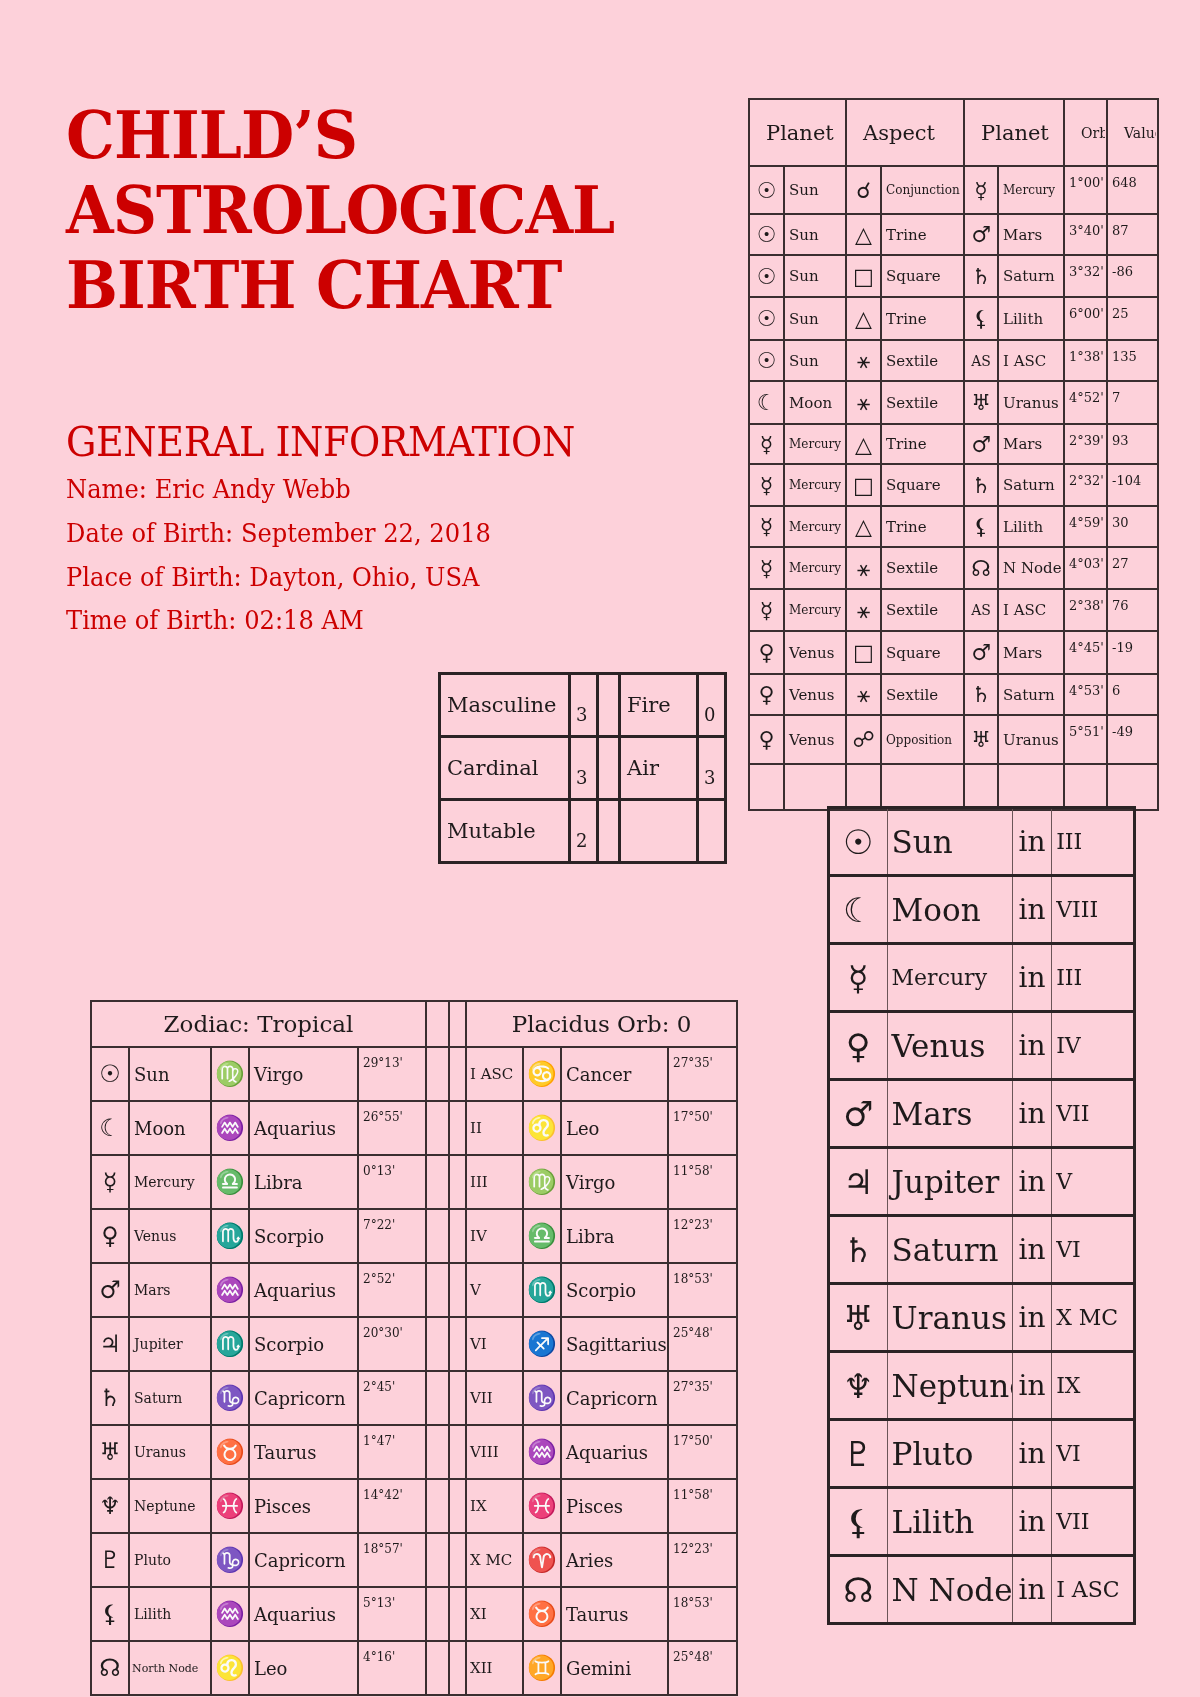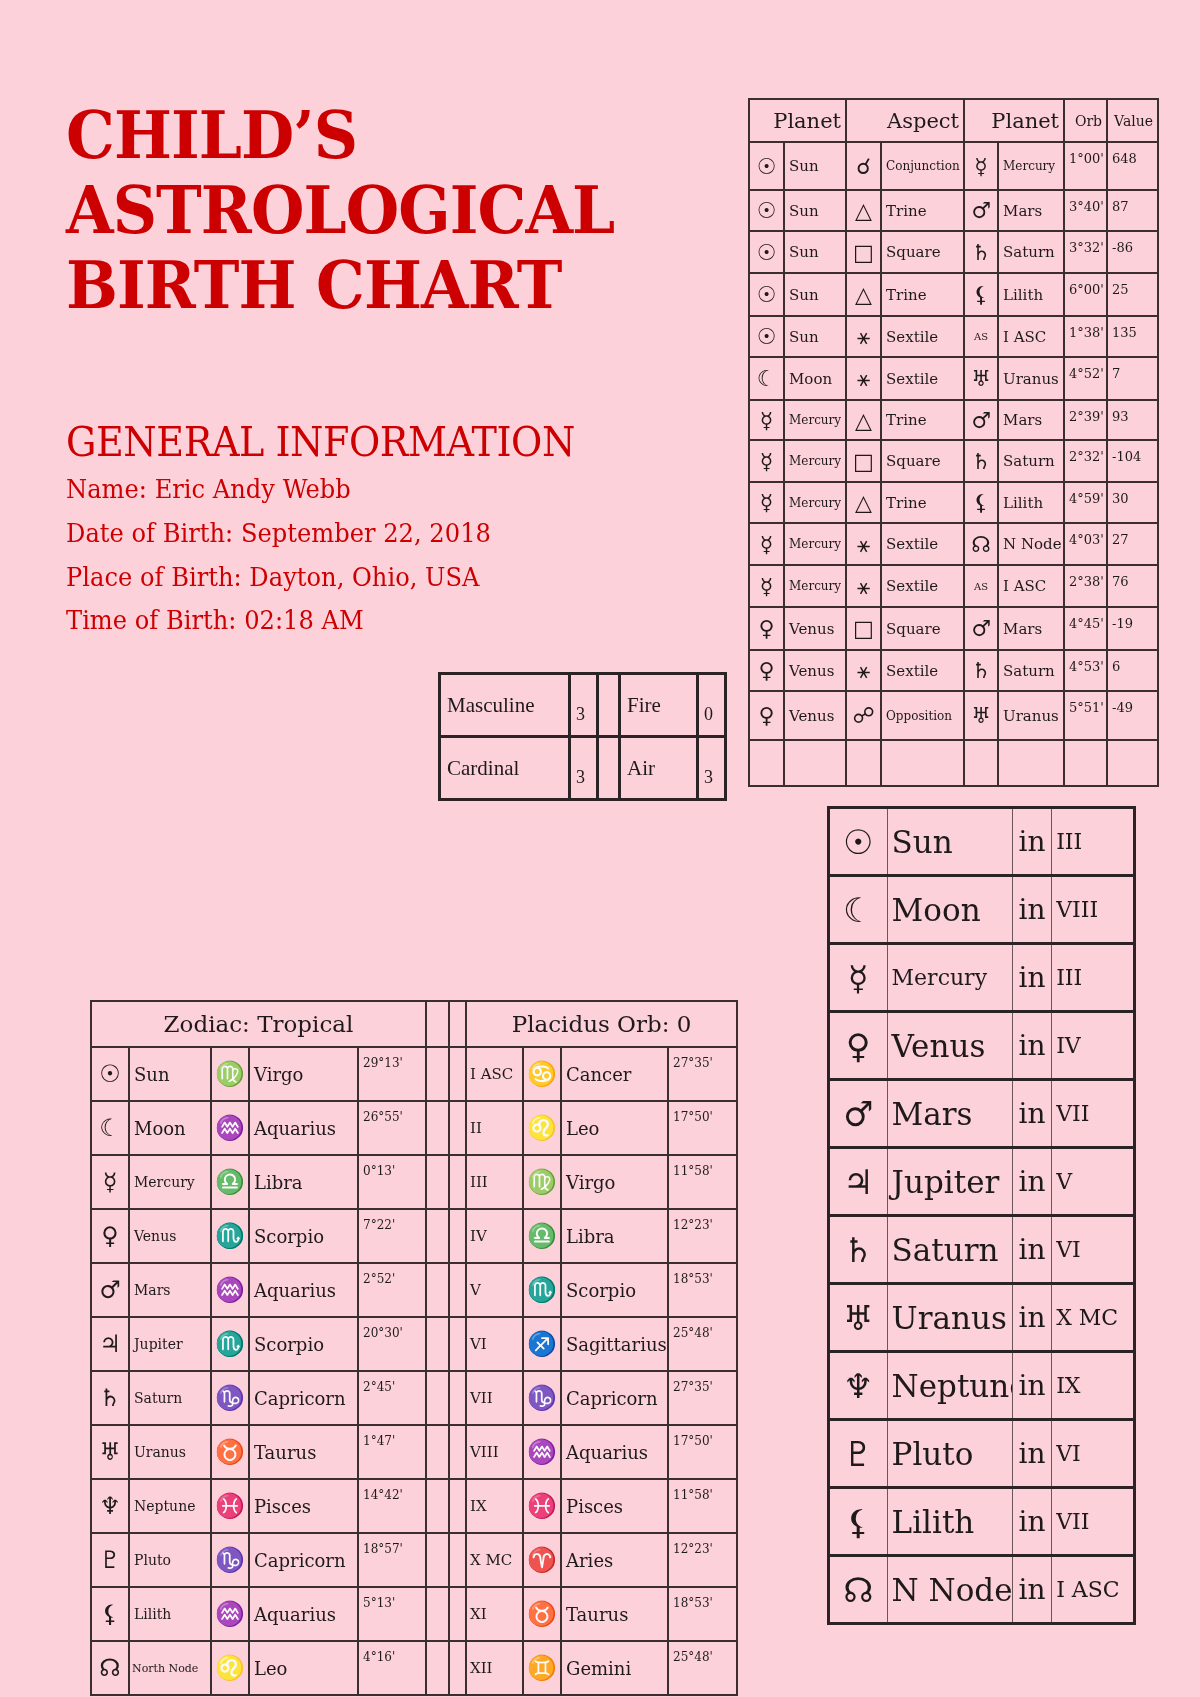--- a/index.html
+++ b/index.html
@@ -40,30 +40,30 @@
   }
   table { border-collapse: collapse; table-layout: fixed; }
   td, th {
     border: 2px solid #3a2e30;
     padding: 0 4px;
     overflow: hidden; white-space: nowrap;
     font-weight: normal;
   }
   
   #aspects { position: absolute; left: 748px; top: 98px; width: 409px; }
-  #aspects th { font-size: 21px; height: 33px; text-align: right; padding: 4px; border-radius: 13px; }
+  #aspects th { font-size: 21px; height: 33px; text-align: left; padding: 16px; border-radius: 13px; }
   #aspects th.small { font-size: 14px; }
   #aspects td { font-size: 15px; vertical-align: middle; }
   #aspects td.sym { text-align: center; font-size: 22px; padding: 0; }
   #aspects td.tiny { font-size: 12px; }
   #aspects td.num { font-size: 13px; vertical-align: top; padding-top: 8px; margin-left: 13px; }
-  #aspects td.as { font-size: 10px; text-align: center; padding: 0; }
+  #aspects td.as { font-size: 14px; text-align: center; padding: 0; }
 
   
-  #elements { position: absolute; left: 438px; top: 672px; width: 263px; border: 3px solid #737373; font-family: Liberation Serif, serif; }
+  #elements { position: absolute; left: 438px; top: 672px; width: 263px; border: 3px solid #737373; }
   #elements td { border: 3px solid #2b2325; font-size: 21px; height: 50px; padding: 0 6px; }
   #elements td.n { font-size: 18px; padding: 0 2px 0 5px; vertical-align: bottom; padding-bottom: 10px;}
 
   
   #houses { position: absolute; left: 827px; top: 806px; width: 309px; border: 3px solid #2b2325; }
   #houses td { border-top: 3px solid #2b2325; border-bottom: 3px solid #2b2325; border-left: 1.5px solid #6b5558; border-right: 1.5px solid #6b5558; height: 65px; font-size: 31px; padding: 0 4px; }
   #houses td.sym { text-align: center; font-size: 34px; padding: 0; }
   #houses td.in { font-size: 28px; text-align: center; padding: 0; }
   #houses td.house { font-size: 22px; vertical-align: middle; }
   #houses td.med { font-size: 22px; }
@@ -283,20 +283,27 @@
         <td></td>
         <td>Fire</td>
         <td class="n">0</td>
       </tr>
       <tr>
         <td>Cardinal</td>
         <td class="n">3</td>
         <td></td>
         <td>Air</td>
         <td class="n">3</td>
+      </tr>
+      <tr>
+        <td>Mutable</td>
+        <td class="n">2</td>
+        <td></td>
+        <td></td>
+        <td class="n"></td>
       </tr>
     </tbody>
 </table>
 
 <table id="houses">
   <colgroup>
     <col style="width:58px">
       <col style="width:124px">
       <col style="width:39px">
       <col style="width:82px">

